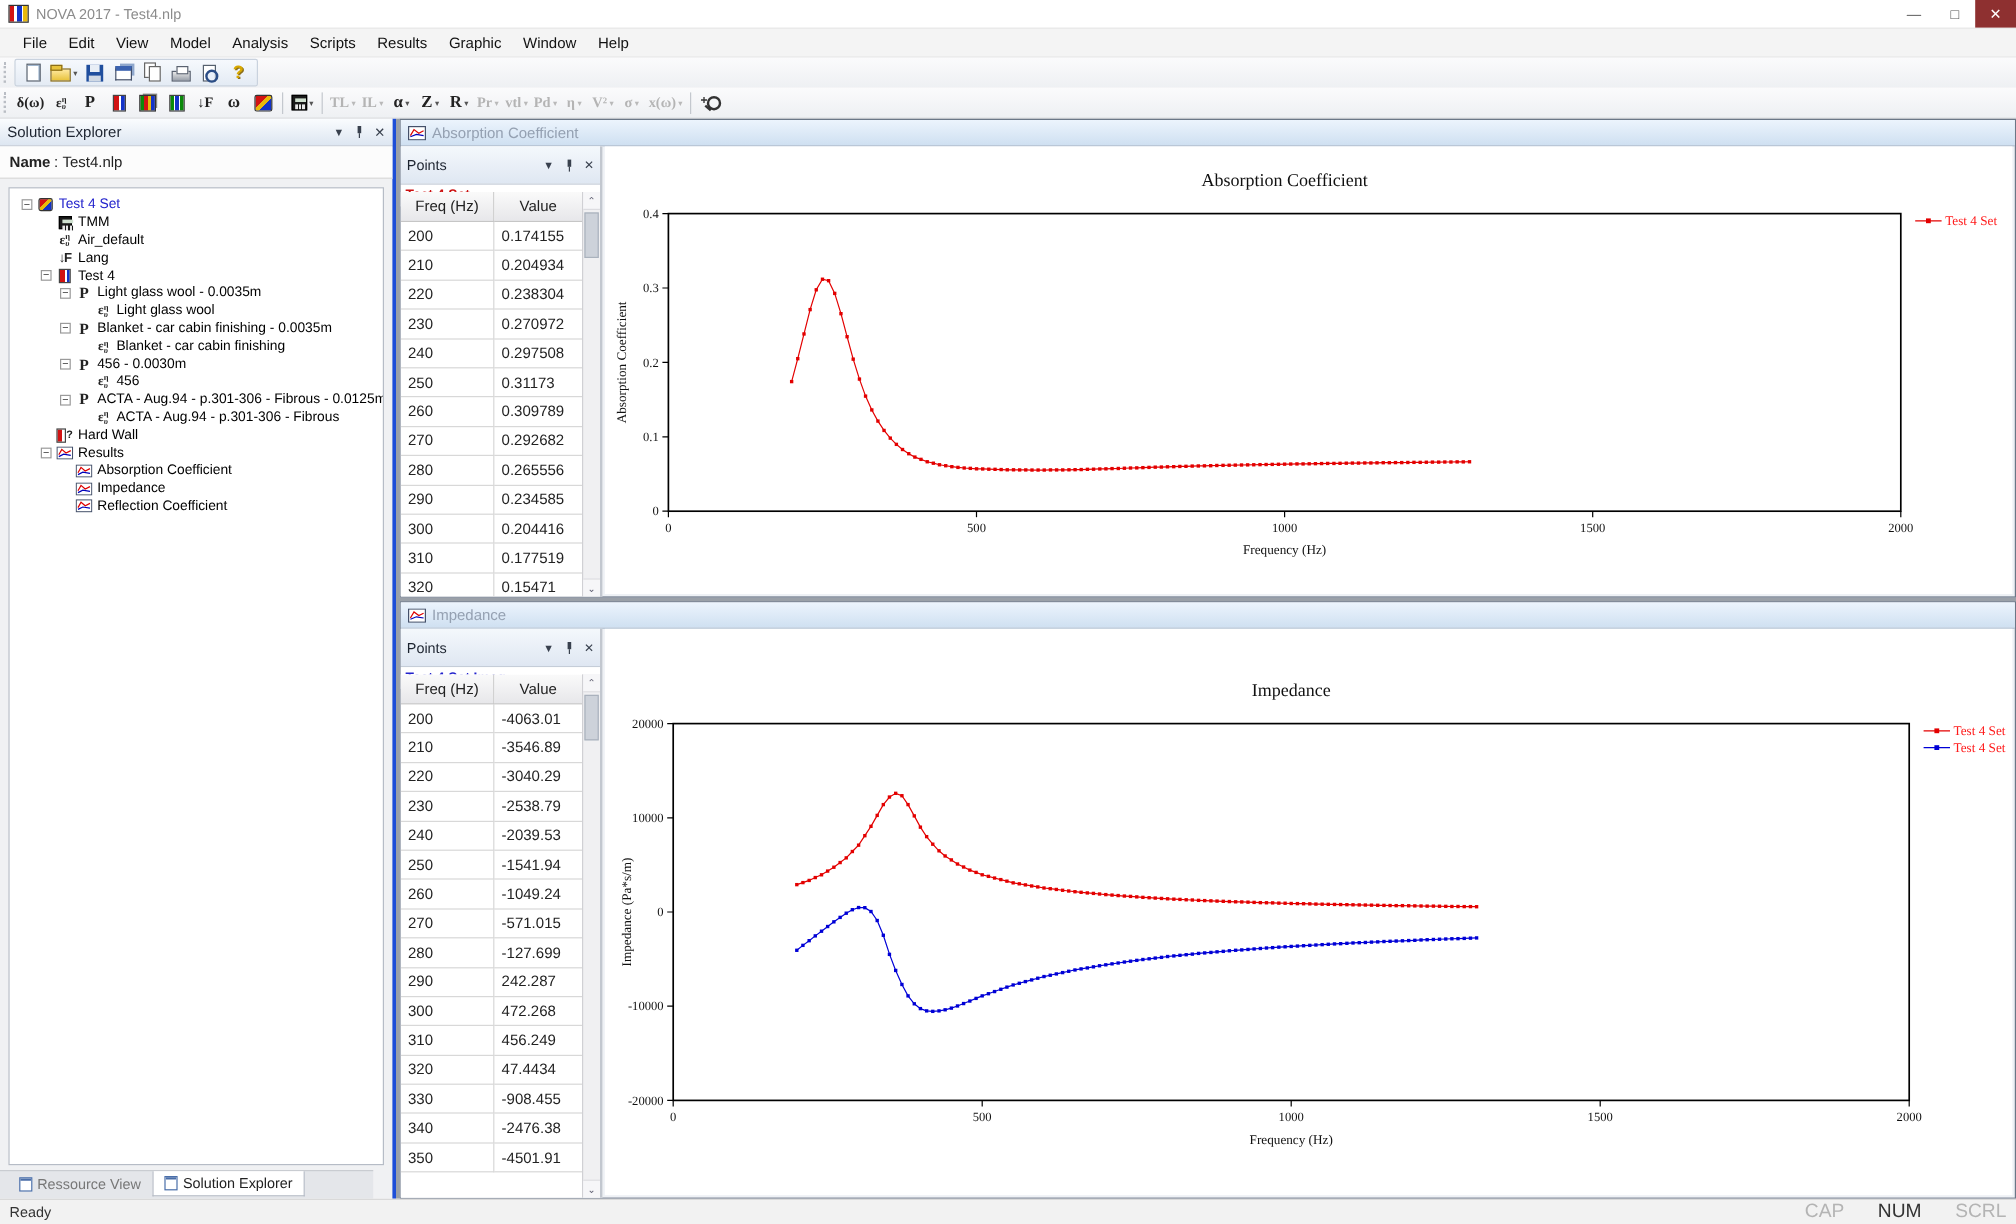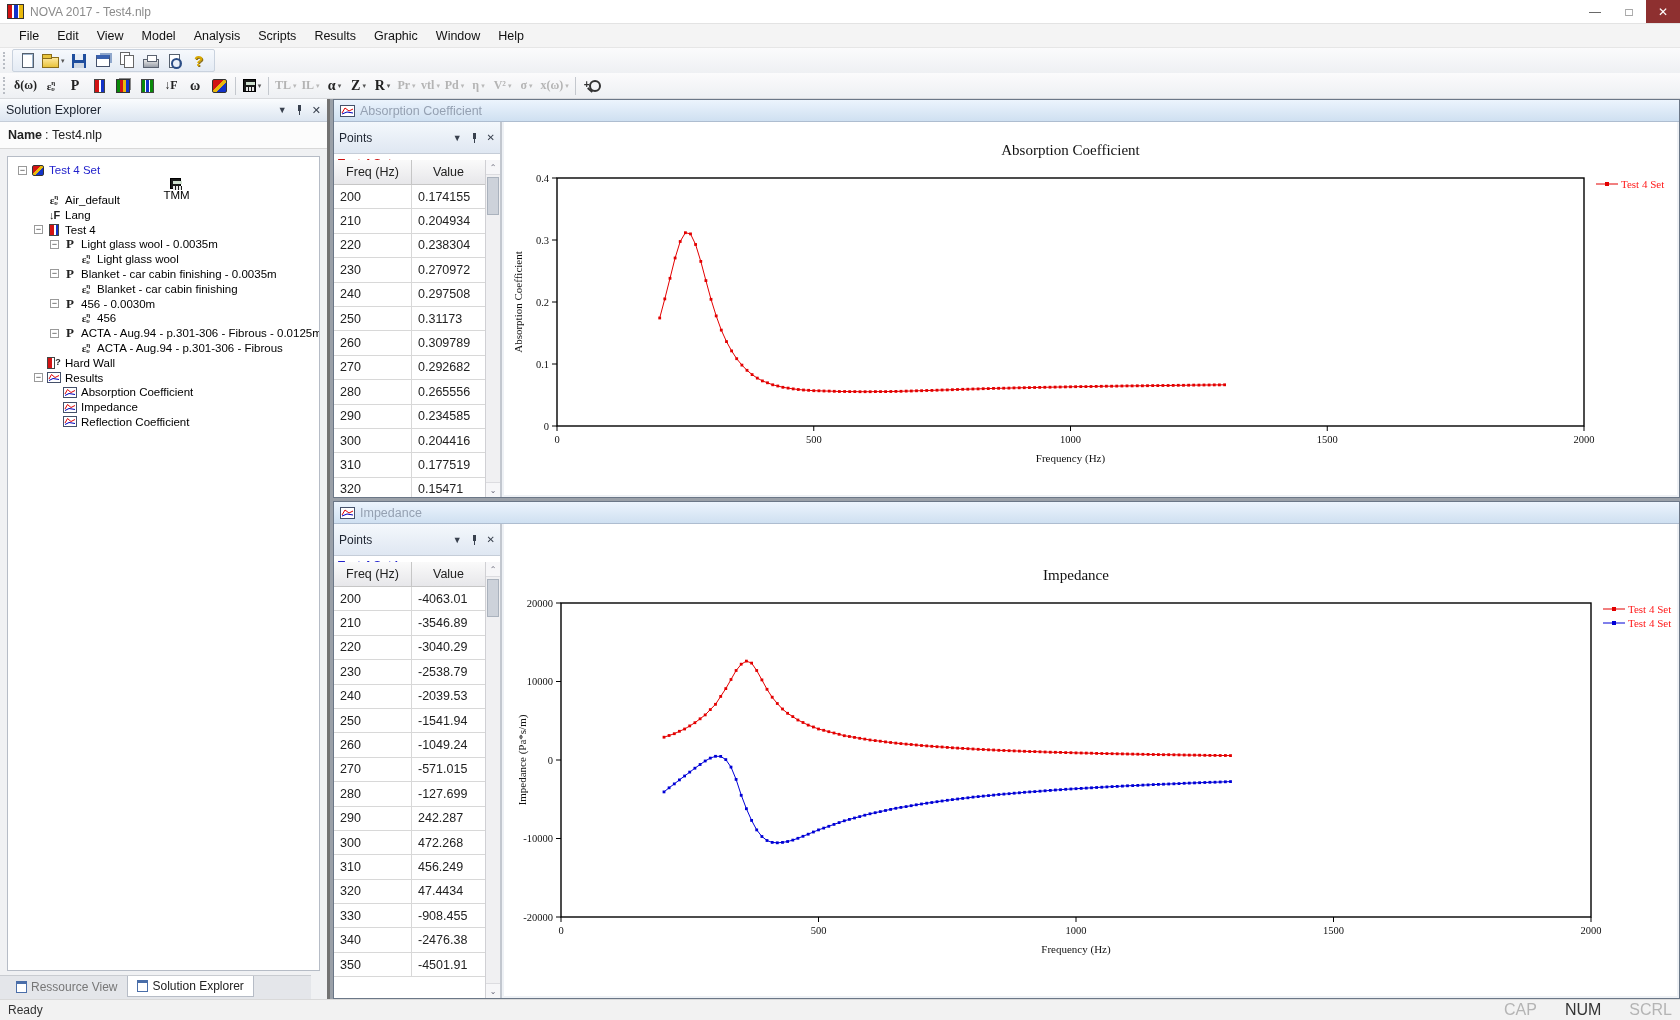--- a/index.html
+++ b/index.html
@@ -65,21 +65,21 @@
   .i-zoom .handle { position:absolute; left:3px; top:11px; width:6px; height:2px; background:#333; transform:rotate(40deg); }
   .ic-eps { font-family:"Liberation Serif", serif; font-size:11px; font-weight:bold; display:inline-flex; align-items:center; line-height:10px;}
   .ic-eps .st { display:inline-flex; flex-direction:column; font-size:7px; line-height:6px; font-style:normal; }
   .i-lang { font-size:11px; font-weight:bold; letter-spacing:-1px; }
   .i-P { font-family:"Liberation Serif", serif; font-weight:bold; font-size:13px; }
 
   
   .main { position:absolute; left:0; top:99px; right:0; bottom:21px; }
 
   
-  .left-panel { position:absolute; left:0; top:0; width:330px; bottom:0; background:#f0f1f3; border-right:3px solid #737373; }
+  .left-panel { position:absolute; left:0; top:0; width:330px; bottom:0; background:#f0f1f3; border-right:3px solid #1d4ed8; }
   .lp-header { height:23px; background:linear-gradient(#fafcfe,#dde6f1); border-bottom:1px solid #c5cdd8; display:flex; align-items:center; padding:0 6px; font-size:12.5px; color:#1d2430; }
   .lp-hicons { margin-left:auto; display:flex; align-items:center; gap:8px; color:#39414e; }
   .lp-hicons .g { font-size:9px; }
   .i-pin { display:inline-block; width:9px; height:10px; position:relative; }
   .i-pin::before { content:""; position:absolute; left:3px; top:0; width:3px; height:6px; background:#39414e; }
   .i-pin::after { content:""; position:absolute; left:4px; top:6px; width:1px; height:4px; background:#39414e; }
   .lp-name { height:27px; background:#fcfcfc; border-bottom:1px solid #d8d8d8; display:flex; align-items:center; padding:0 8px; font-size:12.5px; }
   .lp-name b { margin-right:3px; }
   .lp-tree { position:absolute; left:7px; right:7px; top:57px; bottom:28px; background:#fff; border:1px solid #b6bcc6; overflow:hidden; padding-top:6px; }
   .tree-row { display:flex; align-items:center; height:14.8px; font-size:11.5px; white-space:nowrap; }
@@ -301,21 +301,21 @@
         <span>Test4.nlp</span>
       </div>
       <div class="lp-tree" id="tree">
           <div class="tree-row" style="padding-left:10px;">
     <span class="tr-exp">−</span>
             <span class="tr-icon">
               <span class="i-cube" style="width:12px;height:11px;"></span>
             </span>
     <span style="color:#2222cc;">Test 4 Set</span>
           </div>
-          <div class="tree-row" style="padding-left:26px;flex-direction:column;">
+          <div class="tree-row" style="padding-left:26px;">
     <span class="tr-expspace"></span>
             <span class="tr-icon">
               <span class="i-calc" style="width:11px;height:11px;"></span>
             </span>
     <span style="color:#000;">TMM</span>
           </div>
           <div class="tree-row" style="padding-left:26px;">
     <span class="tr-expspace"></span>
             <span class="tr-icon">
               <span class="ic-eps">ε<span class="st">

